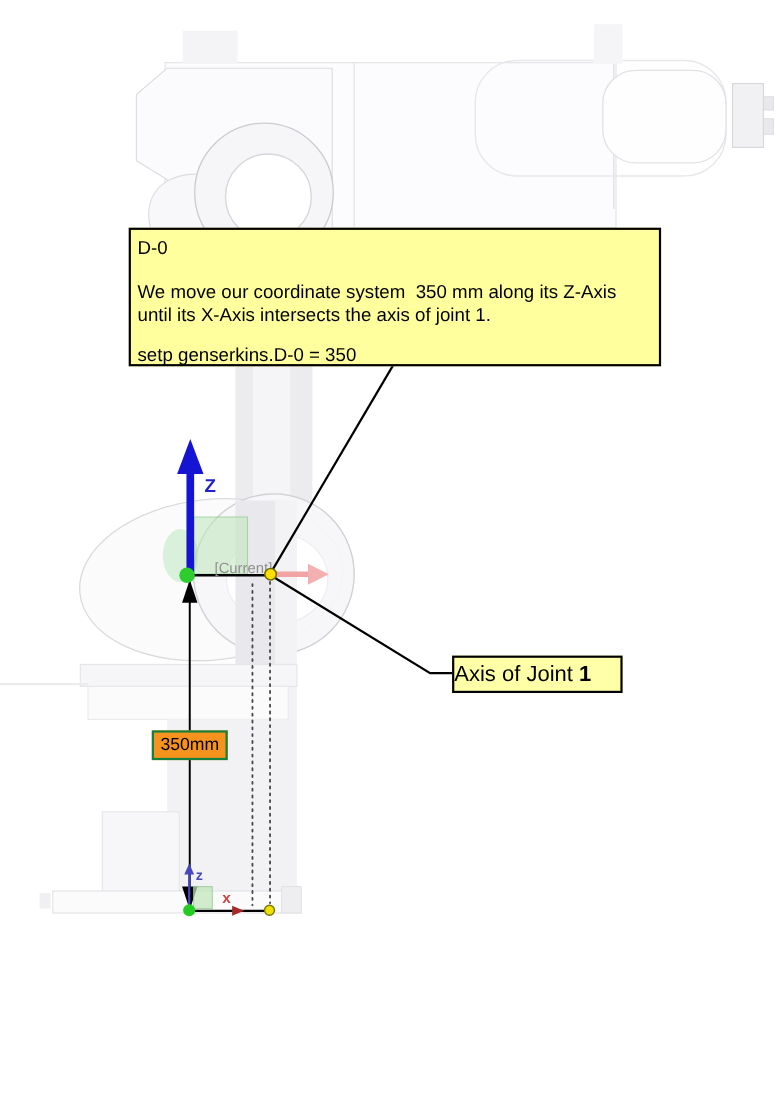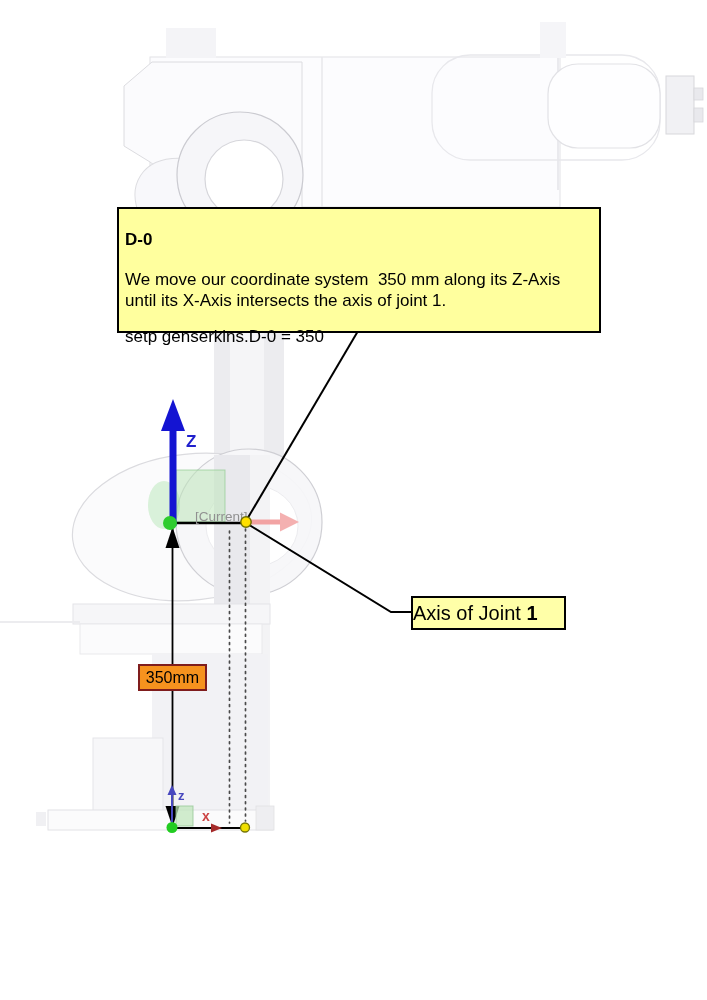--- a/index.html
+++ b/index.html
@@ -7,34 +7,34 @@
     position:relative;width:707px;height:1000px;background:#ffffff;overflow:hidden;
     font-family:"Liberation Sans",sans-serif;
   }
   .layer{position:absolute;left:0;top:0;width:707px;height:1000px;}
   
   .note-box{
     position:absolute;left:117px;top:207px;width:469px;height:112px;
     background:#FFFF9E;border:2px solid #000;padding:4px 5px 6px 6px;
     color:#000;font-size:17px;line-height:21px;
   }
-  .note-box .title{margin:16px 0 19px 0;font-weight:bold;}
+  .note-box .title{margin:2px 0 19px 0;}
   .note-box .body{margin:0 0 15px 0;white-space:pre-wrap;}
   .note-box .command{margin:0;}
   
   .joint-label{
     position:absolute;left:411px;top:596px;width:151px;height:30px;
     background:#FFFFA8;border:2px solid #000;color:#000;
     font-size:20px;line-height:30px;text-align:left;white-space:nowrap;
   }
   .joint-label .num{font-weight:bold;}
   
   .dim-label{
     position:absolute;left:138px;top:664px;width:65px;height:23px;
-    background:#F6921E;border:2px solid #7f1d1d;color:#000;
+    background:#F6921E;border:2px solid #15803d;color:#000;
     font-size:16px;line-height:23px;text-align:center;
   }
   svg text{font-family:"Liberation Sans",sans-serif;}
 </style>
 </head>
 <body>
 
 <div class="stage">
 
   <svg class="layer" viewBox="0 0 707 1000">

